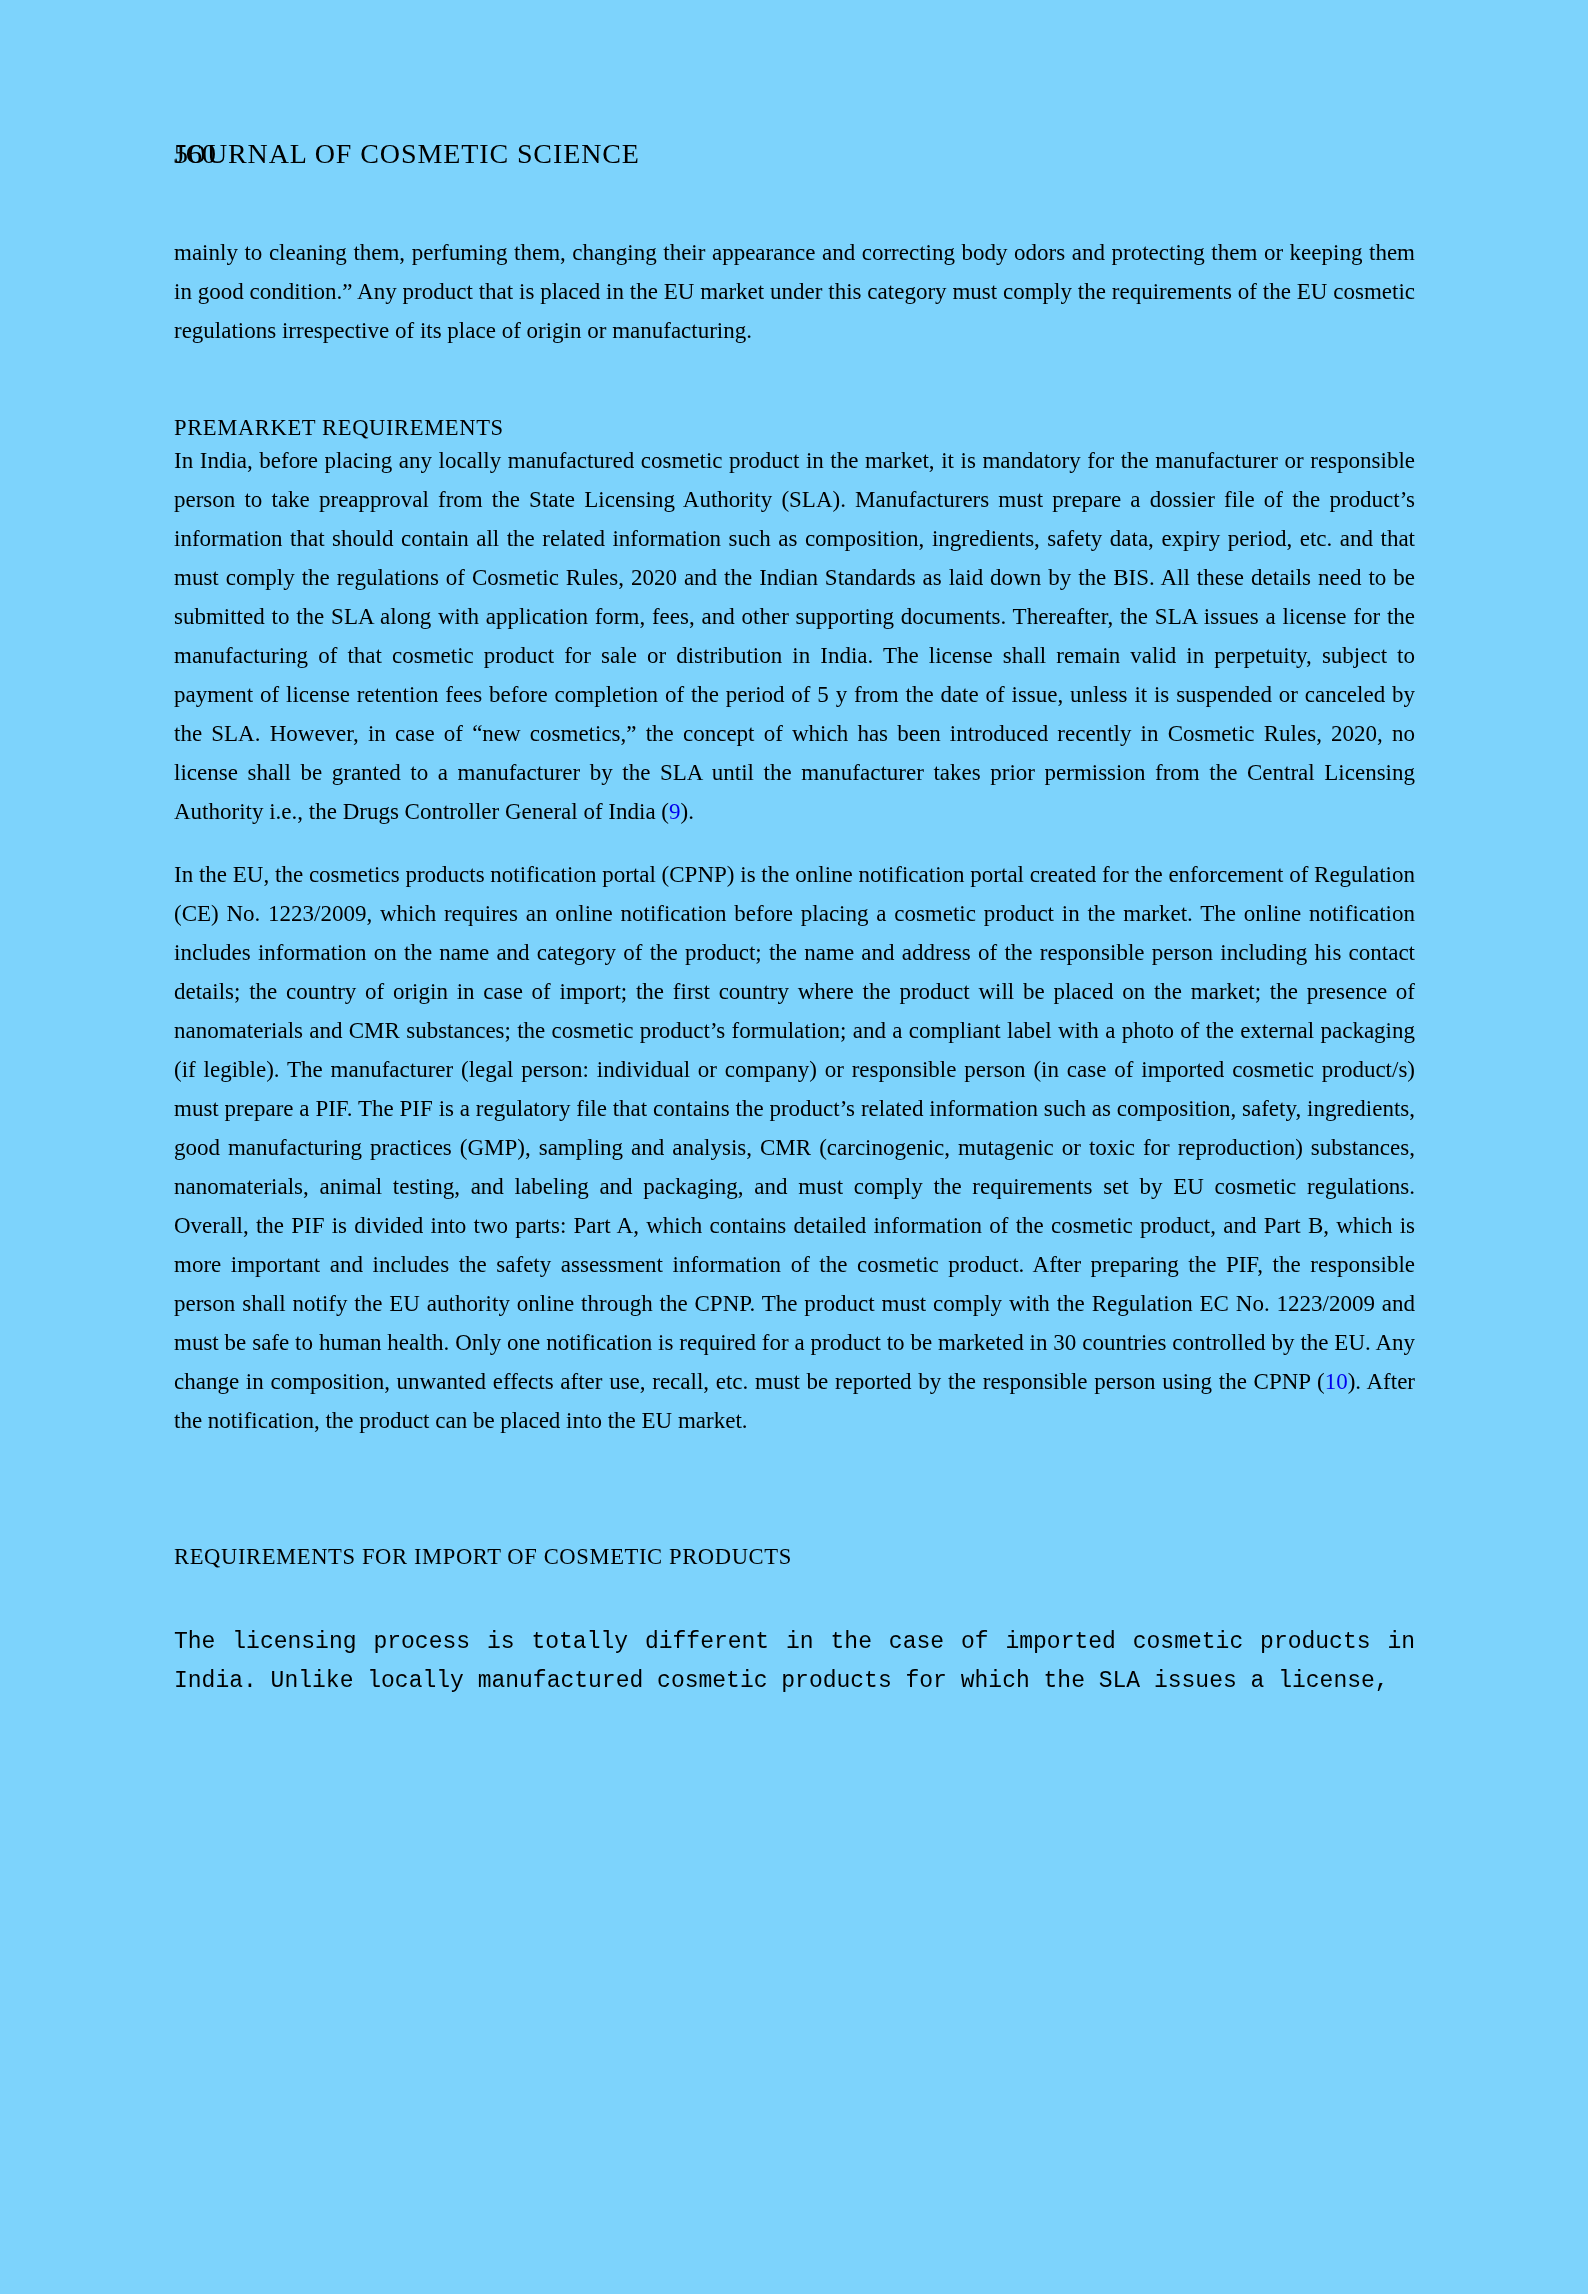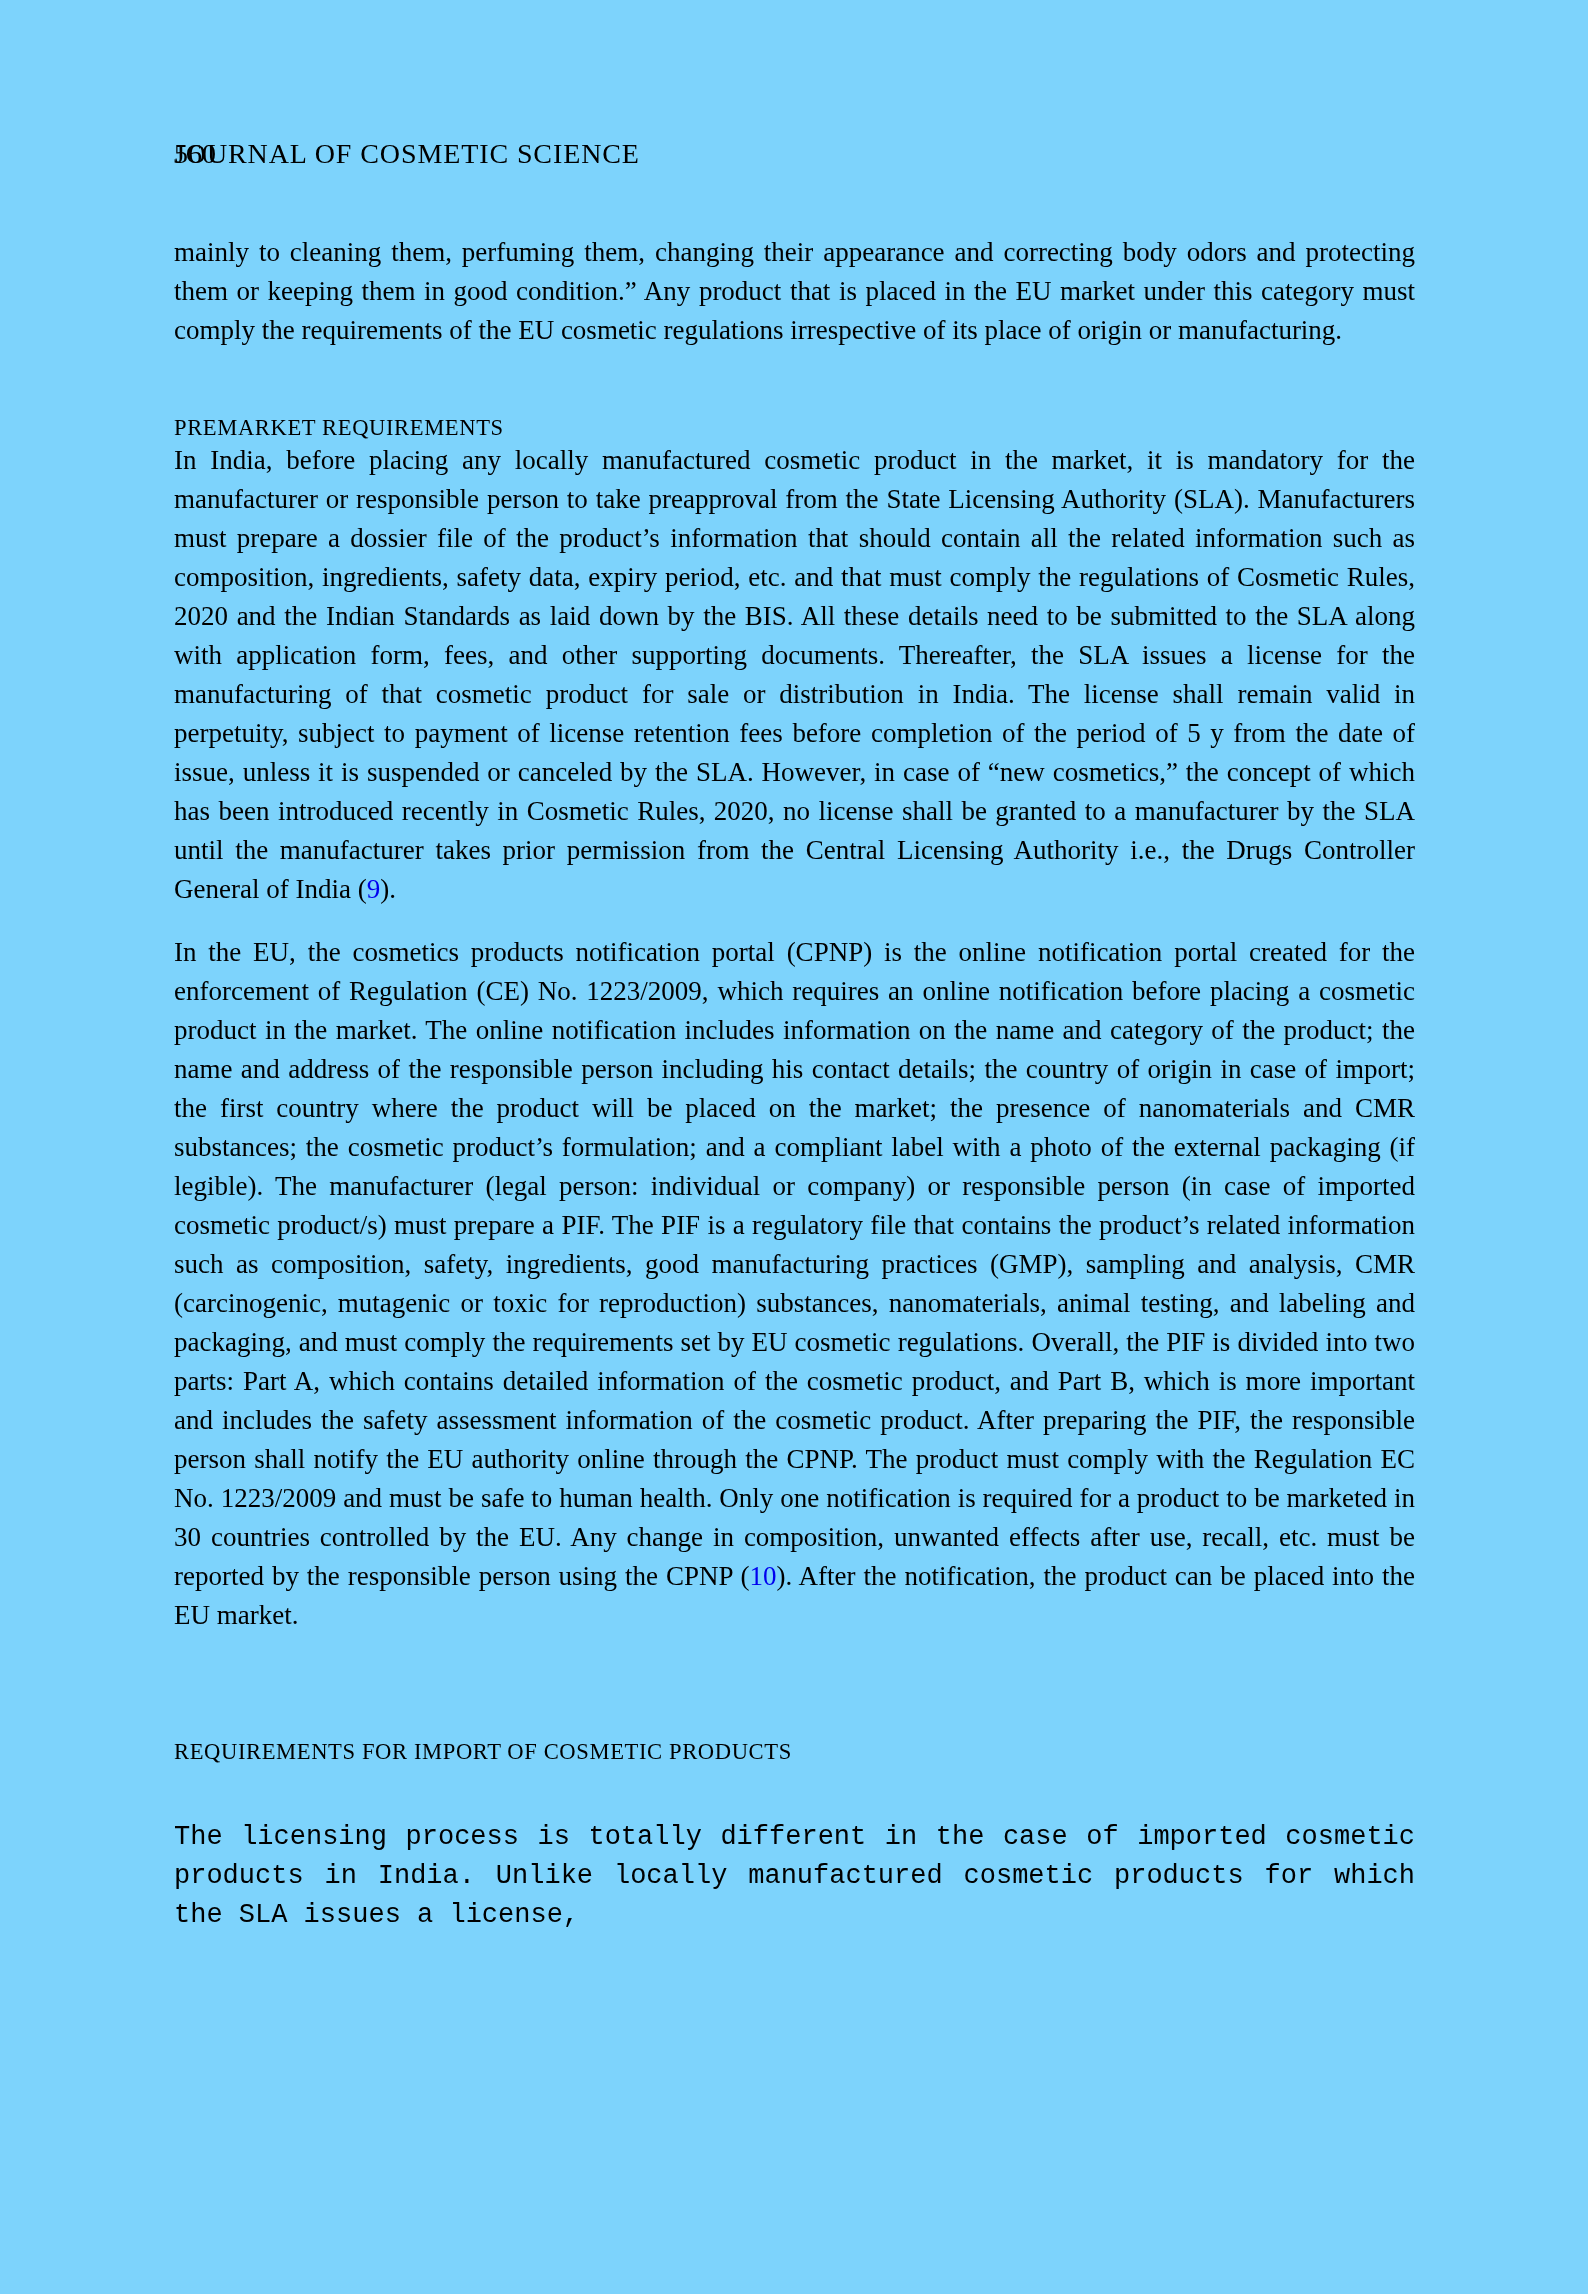--- a/index.html
+++ b/index.html
@@ -28,21 +28,21 @@
   .page-number {
     position: absolute;
     left: 0;
     top: 0;
   }
   .journal-title {
     display: block;
     letter-spacing: 0.9px;
   }
   .body-para {
-    font-size: 27px;
+    font-size: 23px;
     line-height: 39px;
     text-align: justify;
     text-justify: inter-word;
   }
   .para-intro   { margin-top: 60px; }
   .section-heading {
     font-size: 22.6px;
     font-weight: normal;
     letter-spacing: 0.6px;
     color: #000000;

